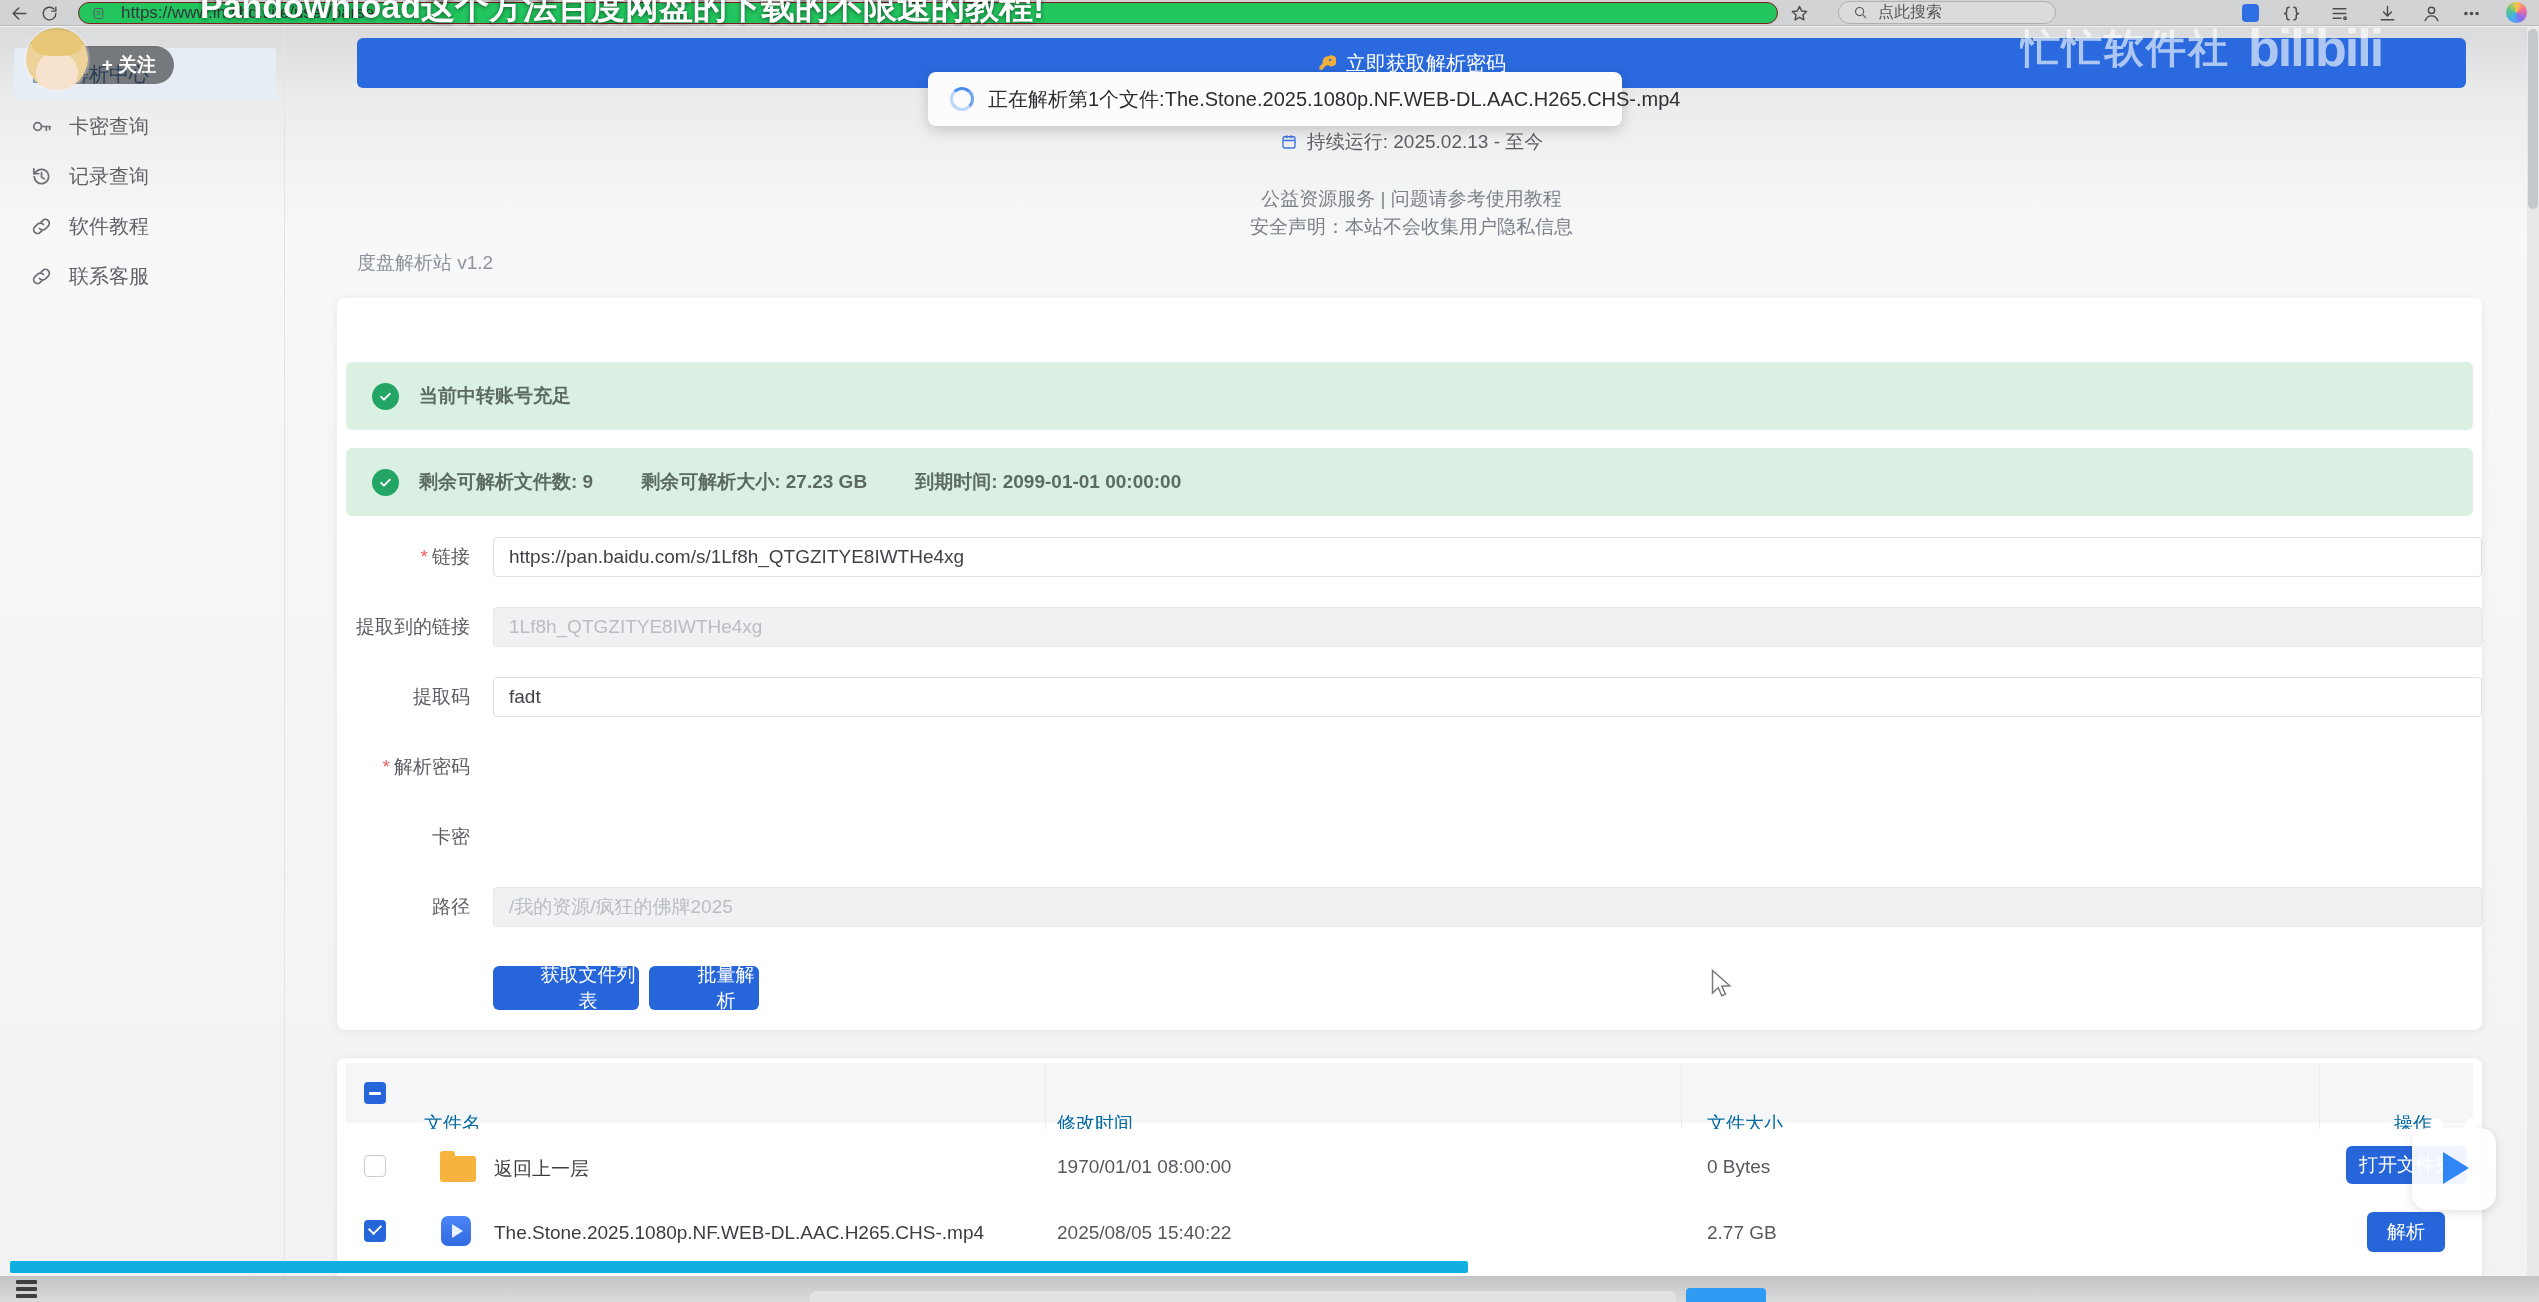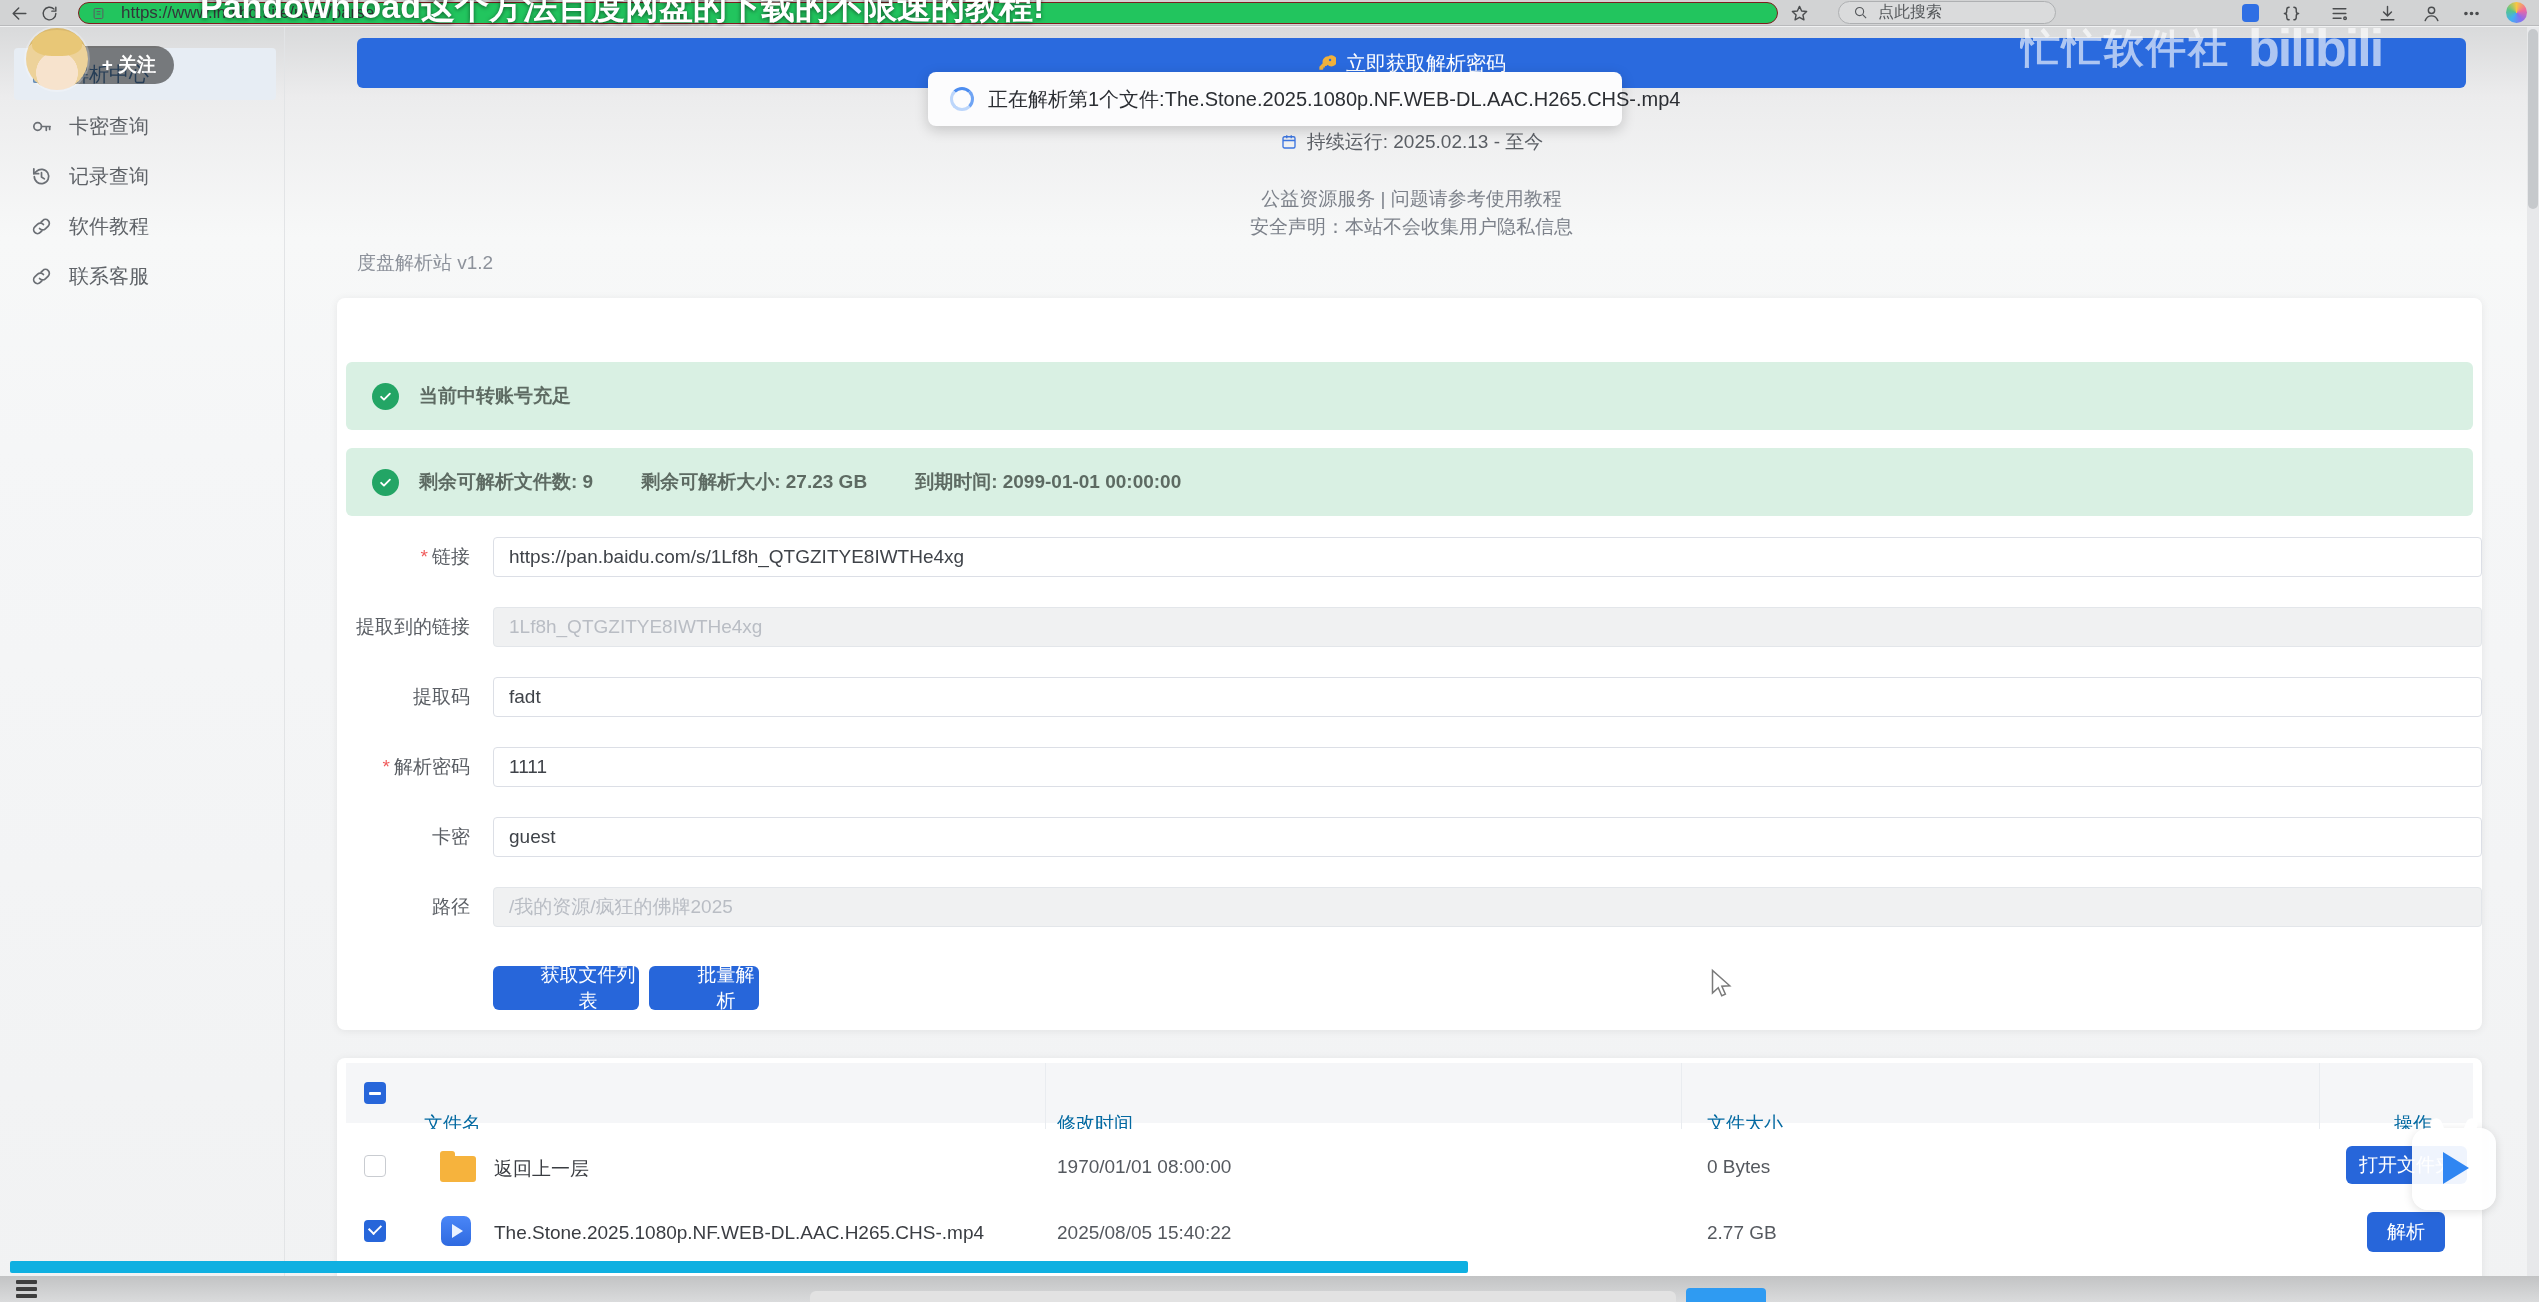--- a/index.html
+++ b/index.html
@@ -297,24 +297,22 @@
     <div class="f-label" style="top:247px"><span class="req">*</span><span>链接</span></div>
     <input class="f-input" style="top: 239px;" readonly="" value="https://pan.baidu.com/s/1Lf8h_QTGZITYE8IWTHe4xg">
 
     <div class="f-label" style="top:317px"><span>提取到的链接</span></div>
     <input class="f-input disabled" style="top: 309px;" readonly="" value="1Lf8h_QTGZITYE8IWTHe4xg">
 
     <div class="f-label" style="top:387px"><span>提取码</span></div>
     <input class="f-input" style="top: 379px;" readonly="" value="fadt">
 
     <div class="f-label" style="top:457px"><span class="req">*</span><span>解析密码</span></div>
-    <input class="f-input" style="top: 449px;" readonly="" value="1111">
 
     <div class="f-label" style="top:527px"><span>卡密</span></div>
-    <input class="f-input" style="top: 519px;" readonly="" value="guest">
 
     <div class="f-label" style="top:597px"><span>路径</span></div>
     <input class="f-input disabled" style="top: 589px;" readonly="" value="/我的资源/疯狂的佛牌2025">
 
     <button class="btn" style="left:156px; top:668px; width:146px">获取文件列表</button>
     <button class="btn" style="left:312px; top:668px; width:110px">批量解析</button>
   </div>
 
   <div class="card card2">
     <div class="thead">

